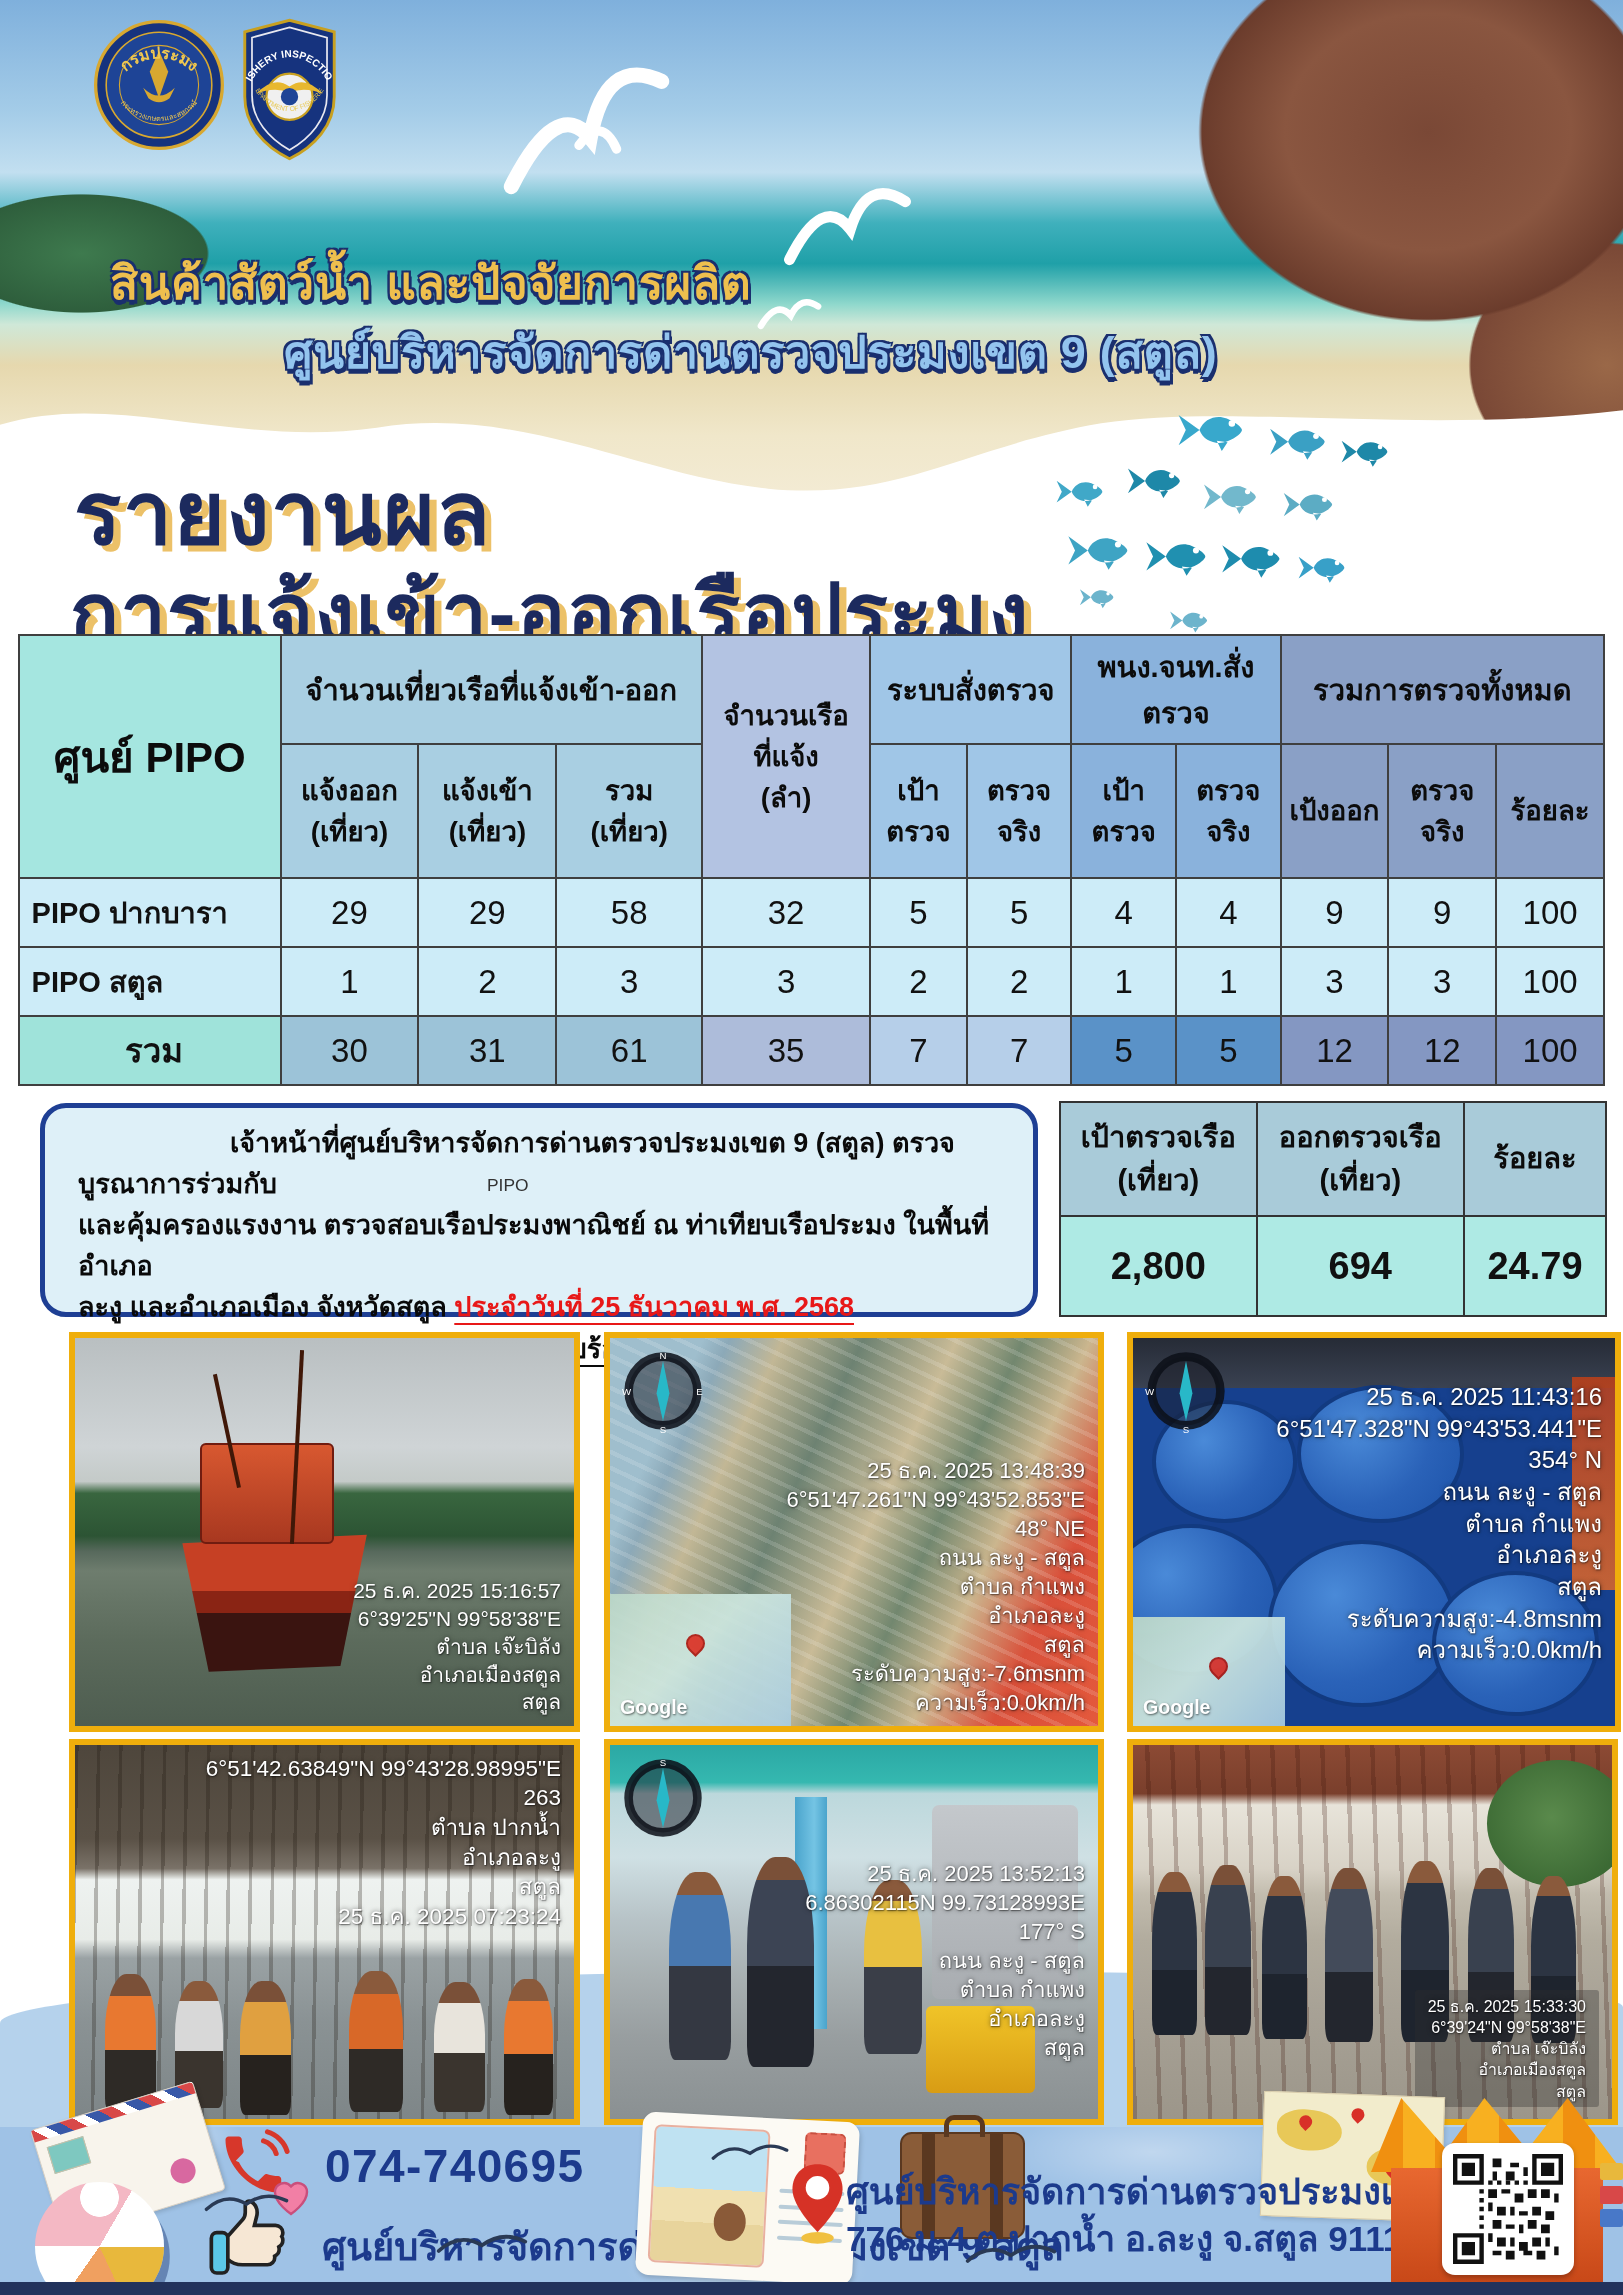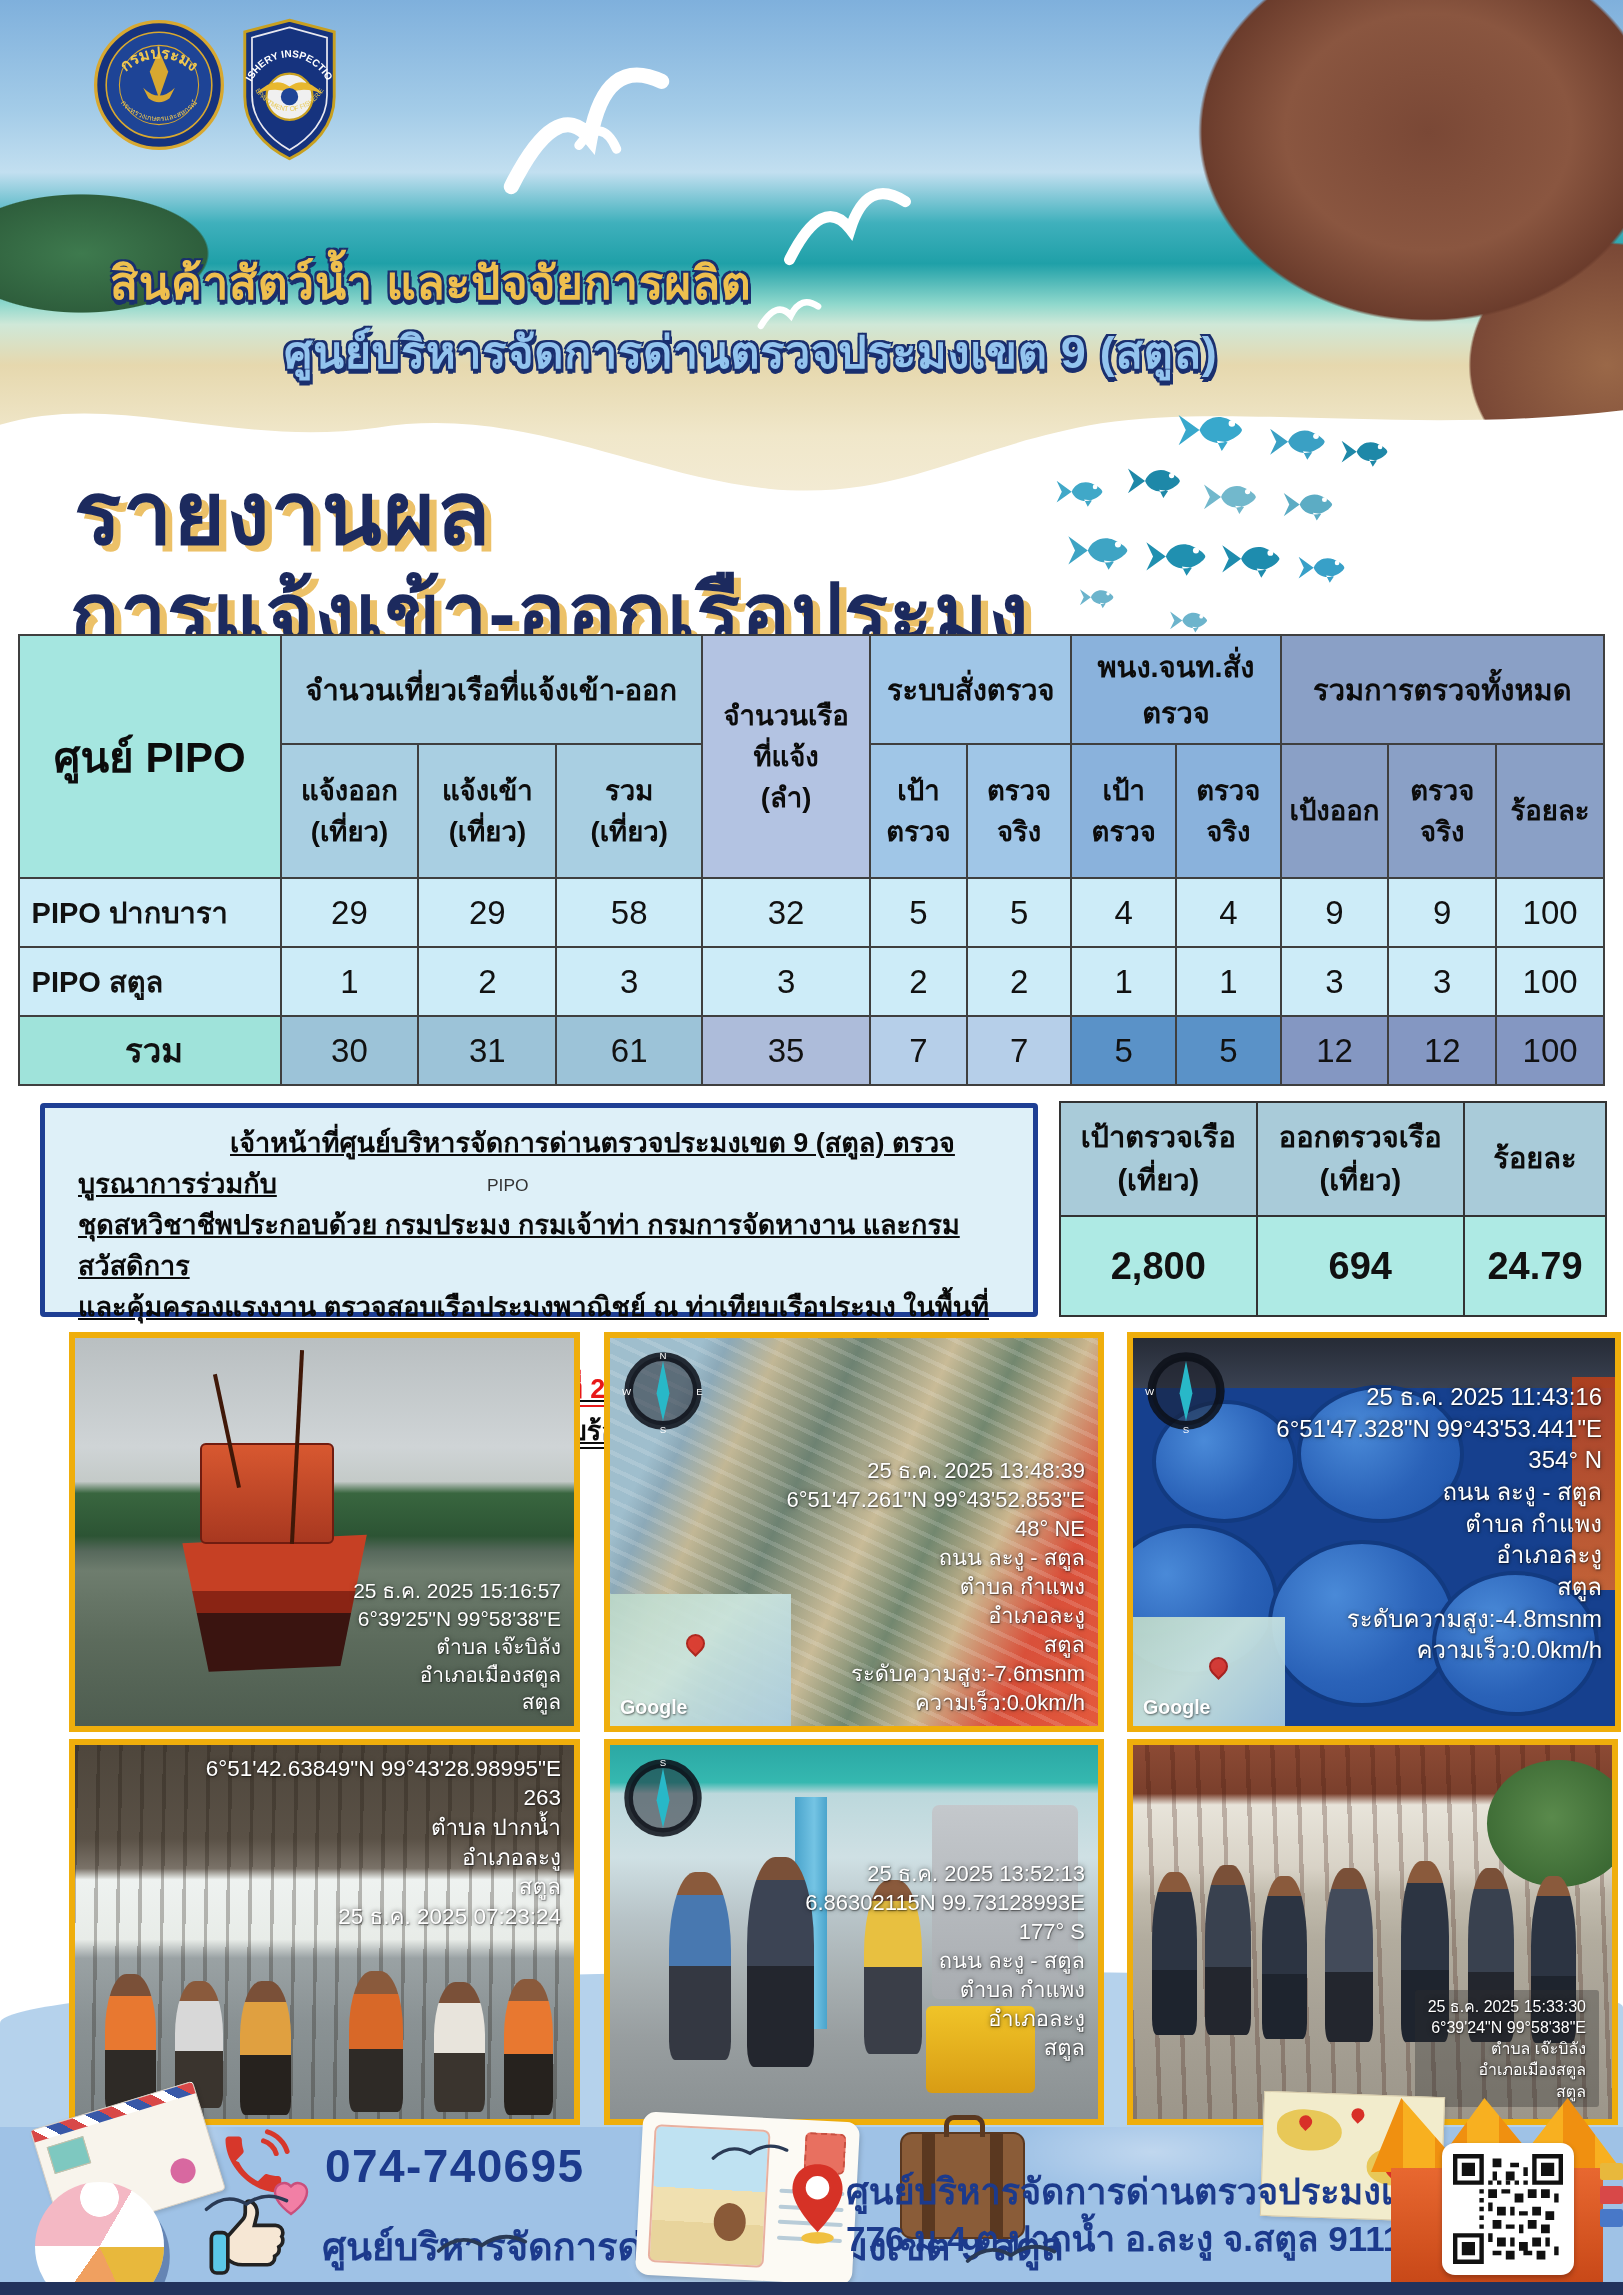--- a/index.html
+++ b/index.html
@@ -49,22 +49,22 @@
   .d1{background:#cdecf8;}
   .r0{background:#9cc3d8;}
   .r1{background:#adbcda;}
   .r2{background:#b6cfe9;}
   .r3{background:#5a92c8;}
   .r4{background:#8497c2;}
   .row-total .td-label{background:#9fe3da;text-align:center;font-size:33px;}
 
   
   .summary-box{position:absolute;left:40px;top:1103px;width:998px;height:214px;
-    background:#def0f8;border:5.8px solid #1e3f94;border-radius:4px;padding:14.5px 33px 10px 33px;
-    font-weight:700;font-size:27px;line-height:41px;color:#0a0a0a;text-decoration:underline;}
+    background:#def0f8;border:5.8px solid #1e3f94;border-radius:26px;padding:14.5px 33px 10px 33px;
+    font-weight:700;font-size:27px;line-height:41px;color:#0a0a0a;}
   .summary-box .indent{display:inline-block;width:152px;}
   .pipo-note{position:absolute;left:442px;top:57px;font-size:17.4px;font-weight:400;color:#333;text-align:right;}
   .red-date{color:#e81818;text-decoration:underline;text-decoration-thickness:2.2px;text-underline-offset:6.5px;}
   .result-line{text-align:center;text-decoration:underline;text-decoration-thickness:2.2px;text-underline-offset:6.5px;font-weight:800;margin-top:1.4px;}
 
   .mini-table{position:absolute;left:1059px;top:1101px;width:548px;}
   .mini-table th{background:#a9cbd9;font-size:29px;height:114px;line-height:1.5;border:2.2px solid #333;}
   .mini-table td{background:#aeeae4;font-size:38px;font-weight:700;height:100px;border:2.2px solid #333;margin-left:44px;}
 
   
@@ -370,21 +370,20 @@
           <td class="r4">12</td>
         <td class="r4">100</td>
       </tr>
     </tbody>
   </table>
 </div>
 
 <div class="summary-box">
   <div><span class="indent"></span><span>เจ้าหน้าที่ศูนย์บริหารจัดการด่านตรวจประมงเขต 9 (สตูล) ตรวจบูรณาการร่วมกับ</span></div>
   <div class="pipo-note">PIPO</div>
-  <div>ชุดสหวิชาชีพประกอบด้วย กรมประมง กรมเจ้าท่า กรมการจัดหางาน และกรมสวัสดิการ</div>
   <div>และคุ้มครองแรงงาน  ตรวจสอบเรือประมงพาณิชย์ ณ ท่าเทียบเรือประมง ในพื้นที่อำเภอ</div>
   <div><span>ละงู และอำเภอเมือง จังหวัดสตูล </span><span class="red-date">ประจำวันที่ 25 ธันวาคม พ.ศ. 2568</span></div>
   <div class="result-line">ผลการปฏิบัติงาน เป็นไปได้ด้วยความเรียบร้อยและไม่พบการกระทำความผิด</div>
 </div>
 
 <div class="mini-table">
   <table>
     <colgroup>
         <col style="width:36%">
         <col style="width:38%">

